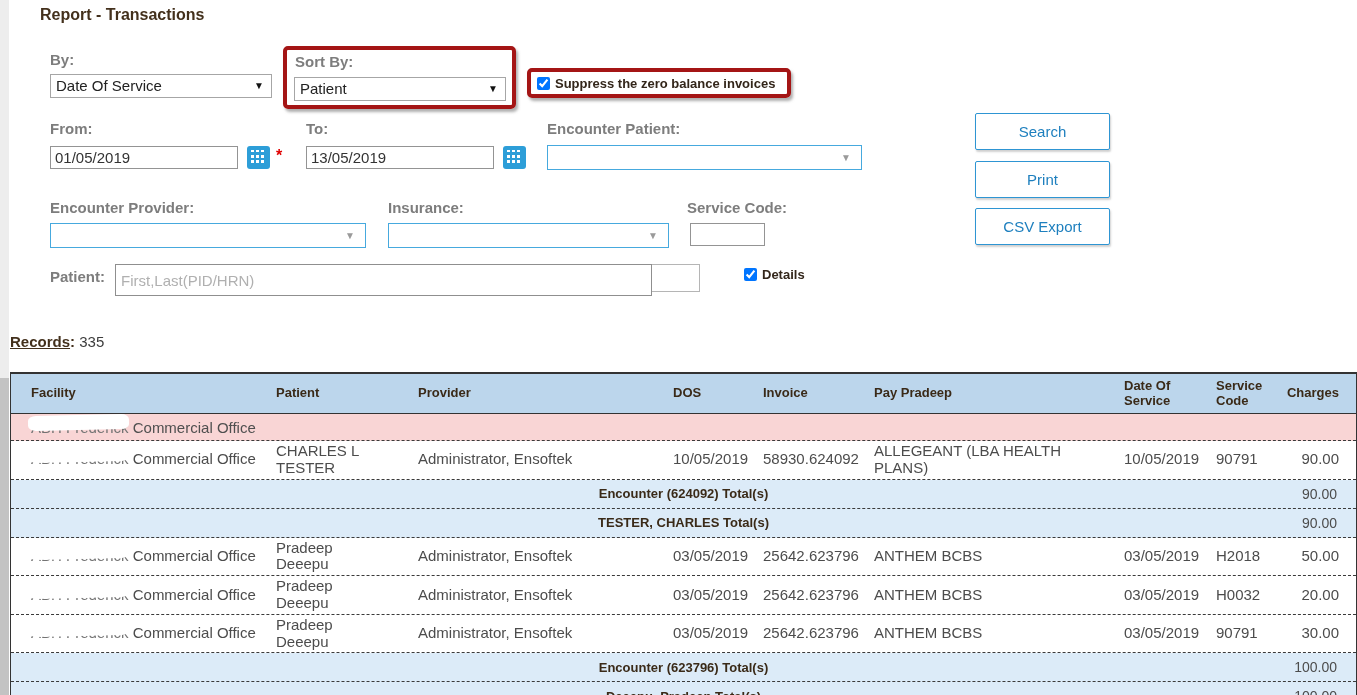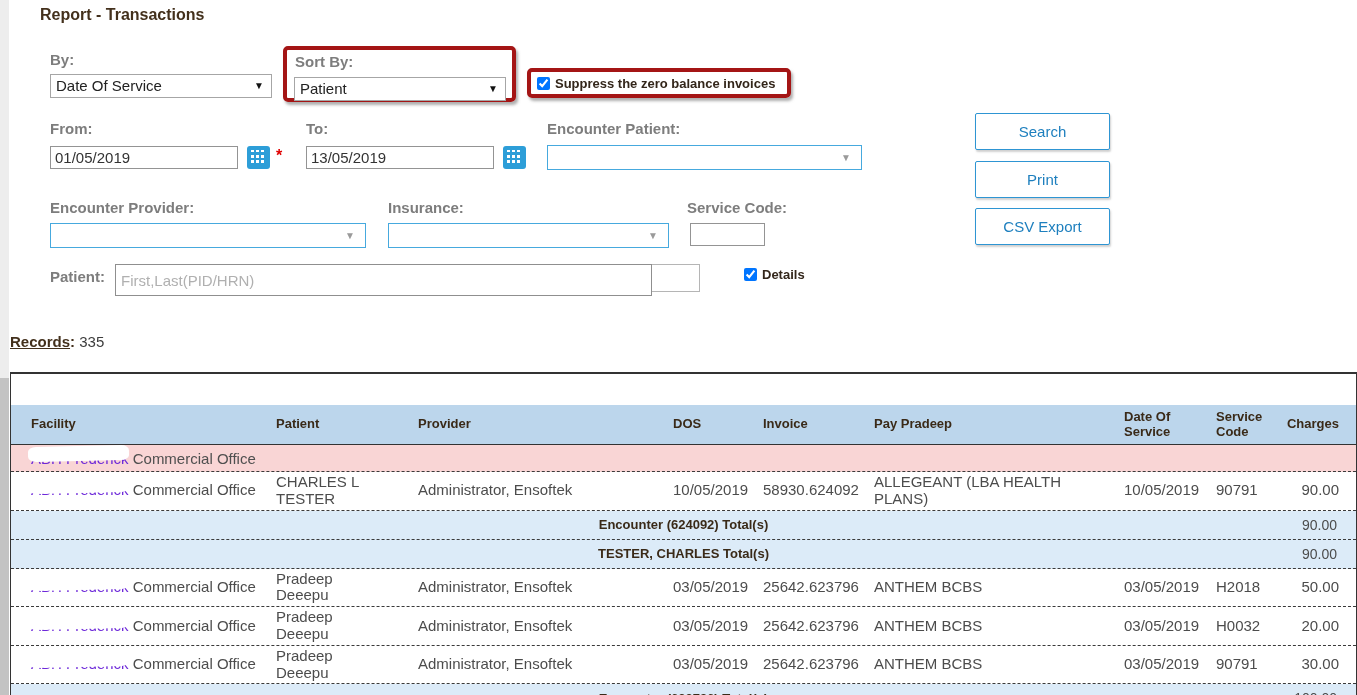--- a/index.html
+++ b/index.html
@@ -47,62 +47,62 @@
 
   .records-line { position:absolute; left:10px; top:333px; font-size:15px; color:#3c3c3c; }
   .records-line .rword { font-weight:bold; text-decoration:underline; color:#43301c; }
   .records-line .colon { font-weight:bold; color:#43301c; }
 
   
   .rtable { position:absolute; left:10px; top:372px; width:1347px;
             border:1px solid #333; border-top:2px solid #333; background:#fff; }
   .trow { display:flex; width:100%; border-bottom:1px dashed #3a3a3a; align-items:center; }
   .thead-row { min-height:40px; background:#bcd6ec; border-bottom:1px solid #333;
-               font-size:13px; font-weight:bold; color:#3a2a18;margin-top:31px; }
+               font-size:13px; font-weight:bold; color:#3a2a18; }
   .thead-row .cell { line-height:1.15; }
   .data-row { min-height:29px; font-size:15px; color:#4c4c4c; line-height:1.12; padding:2px 0; }
   .group-row { min-height:27px; background:#f9d5d5; font-size:15px; color:#4f4f4f; padding-left:20px; }
   .total-row { position:relative; min-height:29px; background:#dcebf8; justify-content:center;
                font-size:13px; font-weight:bold; color:#3a2a18; }
   .total-row .tot-charges { position:absolute; right:19px; font-size:14px; font-weight:normal; color:#4c4c4c; }
 
   .cell { flex:0 0 auto; }
   .col-facility { width:260px; padding-left:20px; }
   .col-patient  { width:140px; padding-left:5px;  padding-right:24px; }
   .col-provider { width:250px; padding-left:7px; }
   .col-dos      { width:95px;  padding-left:12px; }
   .col-invoice  { width:110px; padding-left:7px; }
   .col-pay      { width:258px; padding-left:8px;  padding-right:40px; }
   .col-dos2     { width:88px; }
   .col-code     { width:66px;  padding-left:4px; }
   .col-charges  { width:80px;  padding-right:19px; text-align:right; }
 
   
-  .redact { position:relative; display:inline-block; color:#6d28d9; }
+  .redact { position:relative; display:inline-block; color:#737373; }
   .redact::after { content:""; position:absolute; left:-3px; top:-4px; width:104%; height:15px;
                    background:#fff; border-radius:8px / 5px; transform:rotate(-1.2deg); }
 </style>
 </head>
 <body>
 
 <div id="screen">
 
   <div class="left-strip">
       <div class="dark"></div>
     </div>
 
   <div class="page-title">Report - Transactions</div>
 
   <div class="flabel" style="left:50px; top:51px;">By:</div>
   <div class="sel" style="left:50px; top:74px; width:222px;">
     <span>Date Of Service</span>
     <span class="arrow">▼</span>
   </div>
 
-  <div class="redbox" style="left:283px; top:46px; width:233px; height:56px;">
+  <div class="redbox" style="left:283px; top:46px; width:233px; height:63px;">
     <div class="flabel" style="left:8px; top:3px;">Sort By:</div>
     <div class="sel" style="left:7px; top:27px; width:212px;">
       <span>Patient</span>
       <span class="arrow">▼</span>
     </div>
   </div>
 
   <div class="redbox" style="left:527px; top:68px; width:264px; height:30px;">
     <label class="chkline" style="left:6px; top:4px;">
       <input type="checkbox" checked="" style="">

